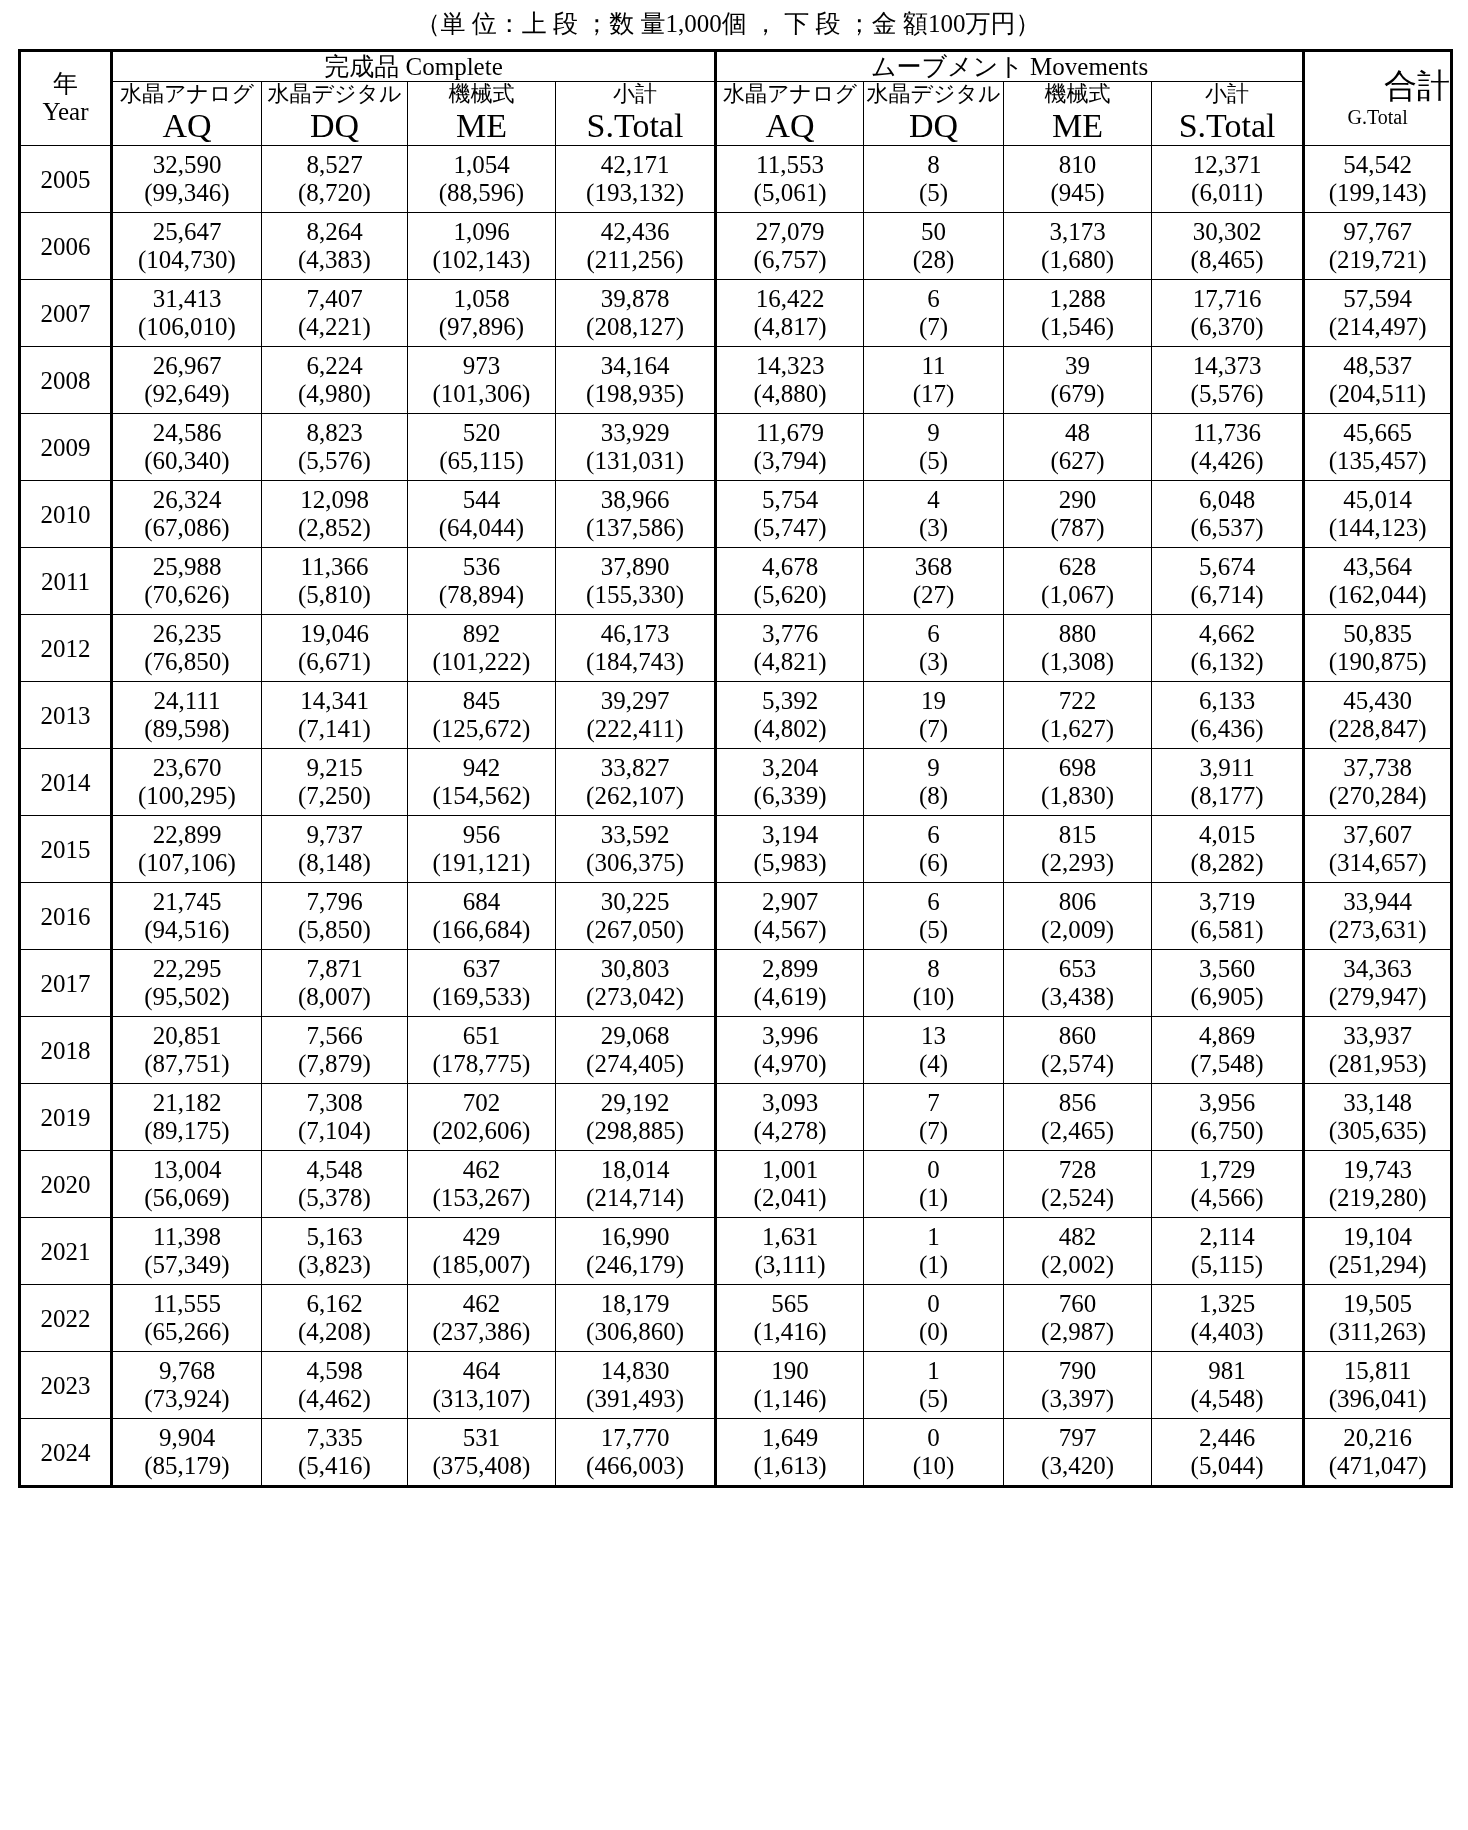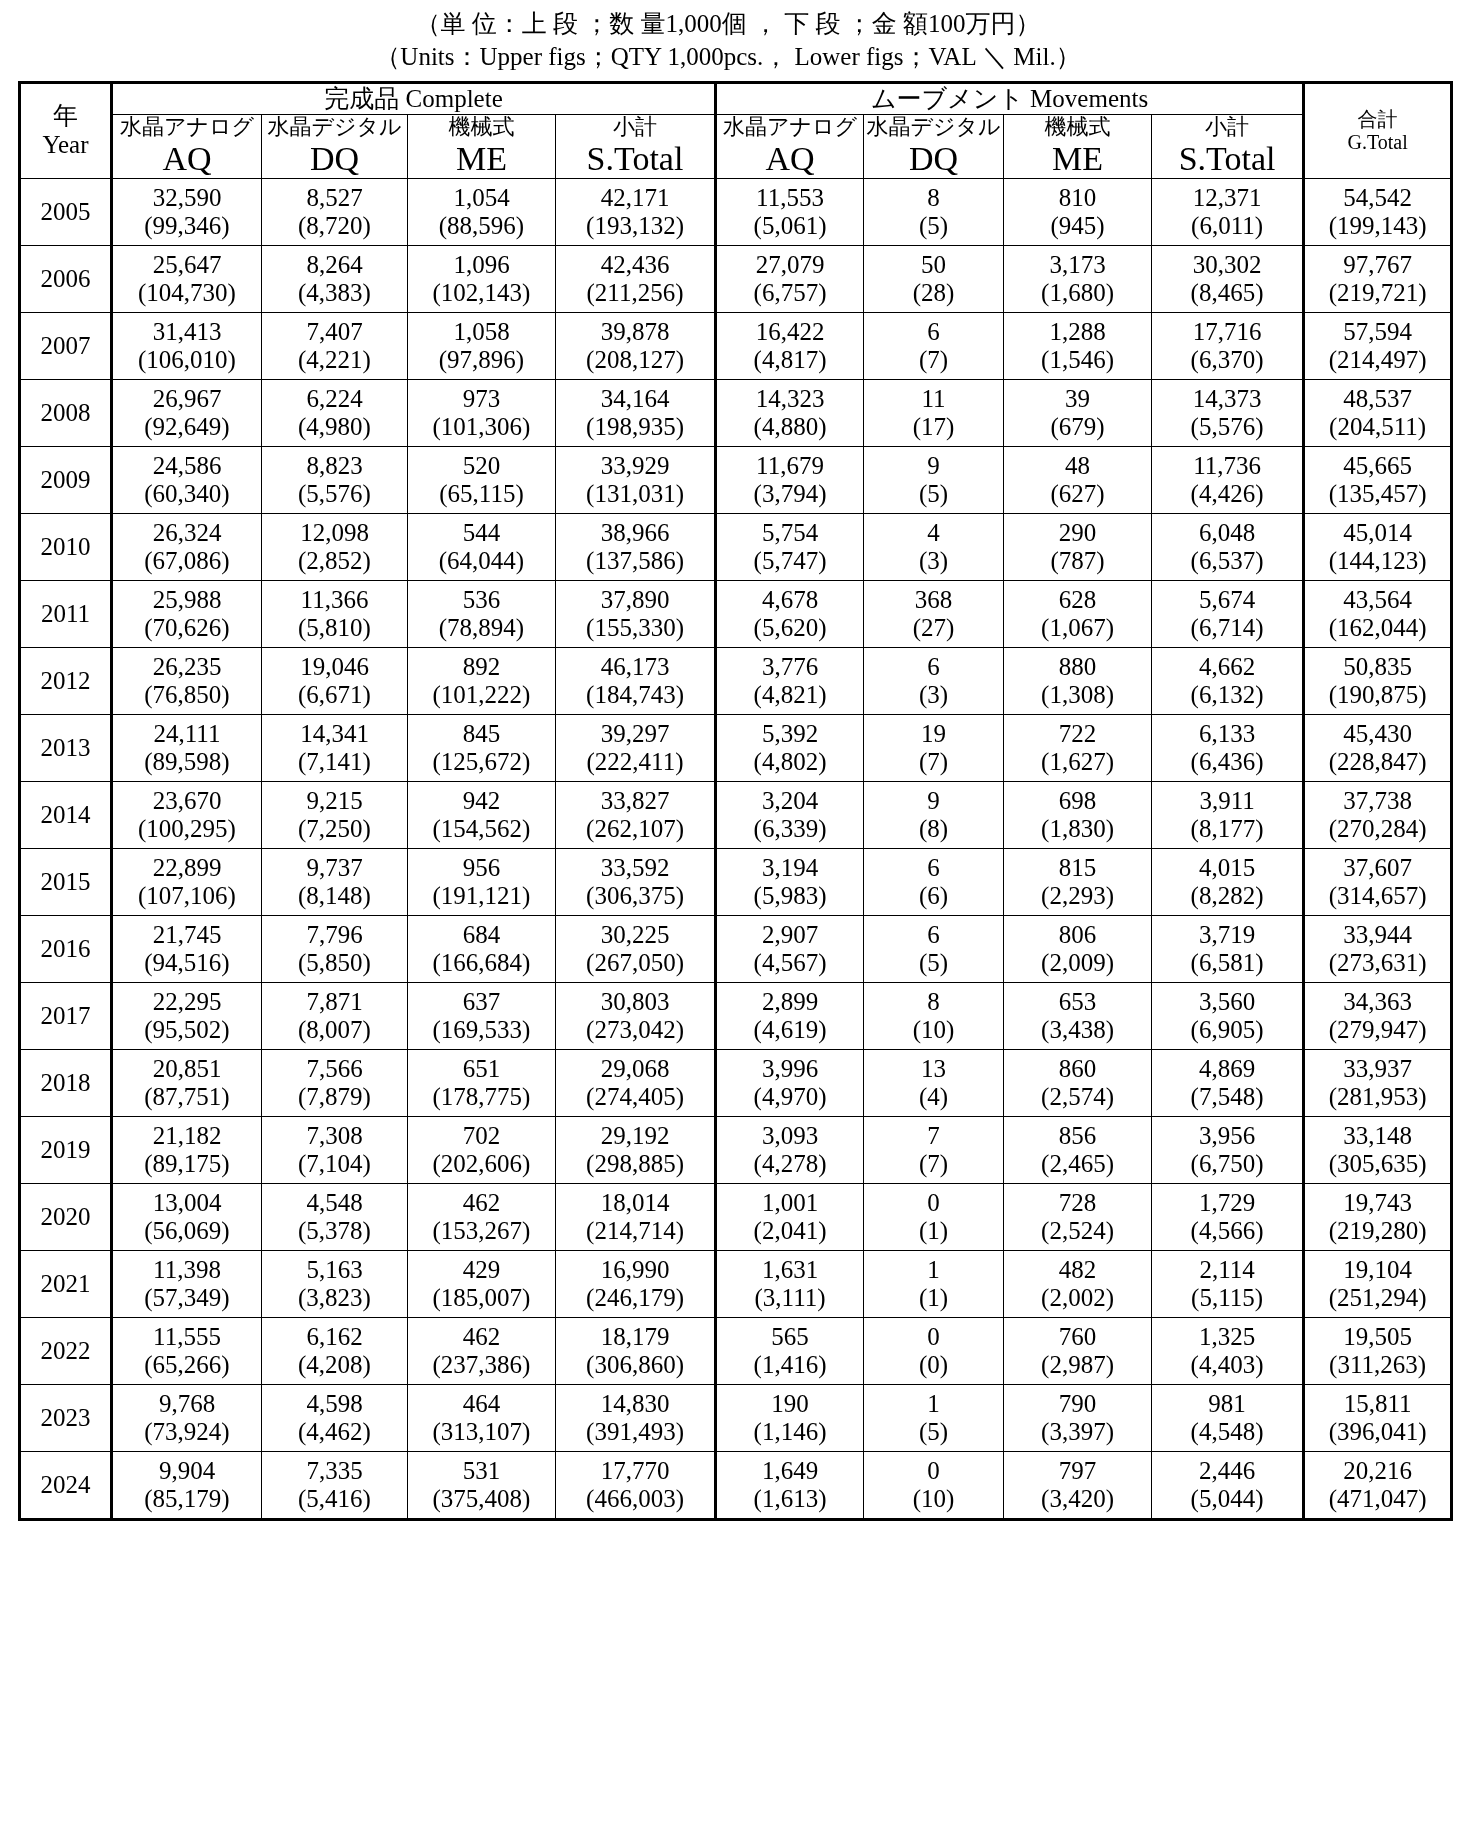--- a/index.html
+++ b/index.html
@@ -71,21 +71,21 @@
     white-space: nowrap;
   }
   .sub .en {
     display: block;
     font-size: 34px;
     line-height: 1.15;
     white-space: nowrap;
   }
   .th-year .jp { display:block; font-size: 25px; line-height: 1.15; }
   .th-year .en { display:block; font-size: 25px; line-height: 1.15; }
-  .th-total .jp { display:block; font-size: 20px; line-height: 1.15; }
+  .th-total .jp { display:block; font-size: 33px; line-height: 1.15; text-align: right; }
   .th-total .en { display:block; font-size: 20px; line-height: 1.15; }
 
   tbody td {
     height: 66px;
   }
   td.year {
     font-size: 27px;
     text-align: center;
   }
   td.num {
@@ -104,21 +104,20 @@
   .sep-left { border-left: 3px solid #000 !important; }
   .thick-bottom { border-bottom: 3px solid #000 !important; }
 </style>
 </head>
 <body>
 
 <div class="page">
 
   <div class="units">
     <span class="line1">（単 位：上  段   ；数 量1,000個 ， 下  段   ；金 額100万円）</span>
-    <span class="line2">（Units：Upper figs；QTY 1,000pcs.， Lower figs；VAL ＼ Mil.）</span>
   </div>
 
   <table class="data">
     <colgroup>
       <col style="width:92px">
       <col style="width:150px">
       <col style="width:146px">
       <col style="width:148px">
       <col style="width:160px">
       <col style="width:148px">

